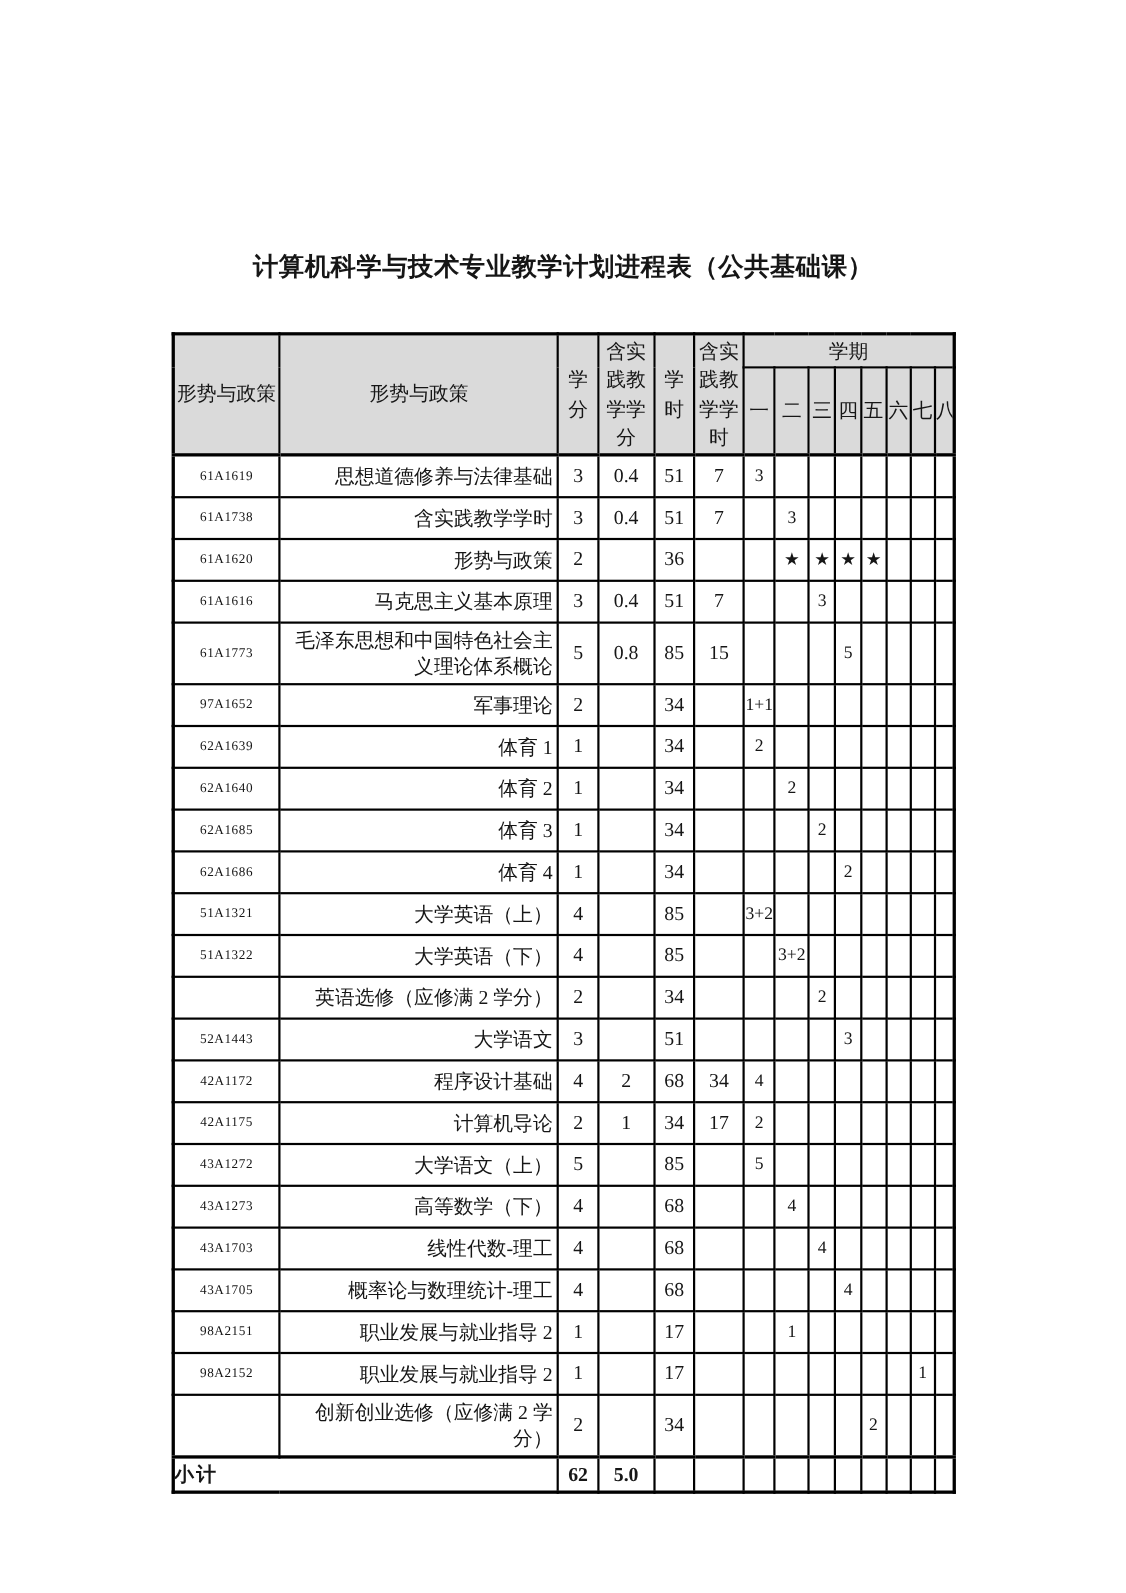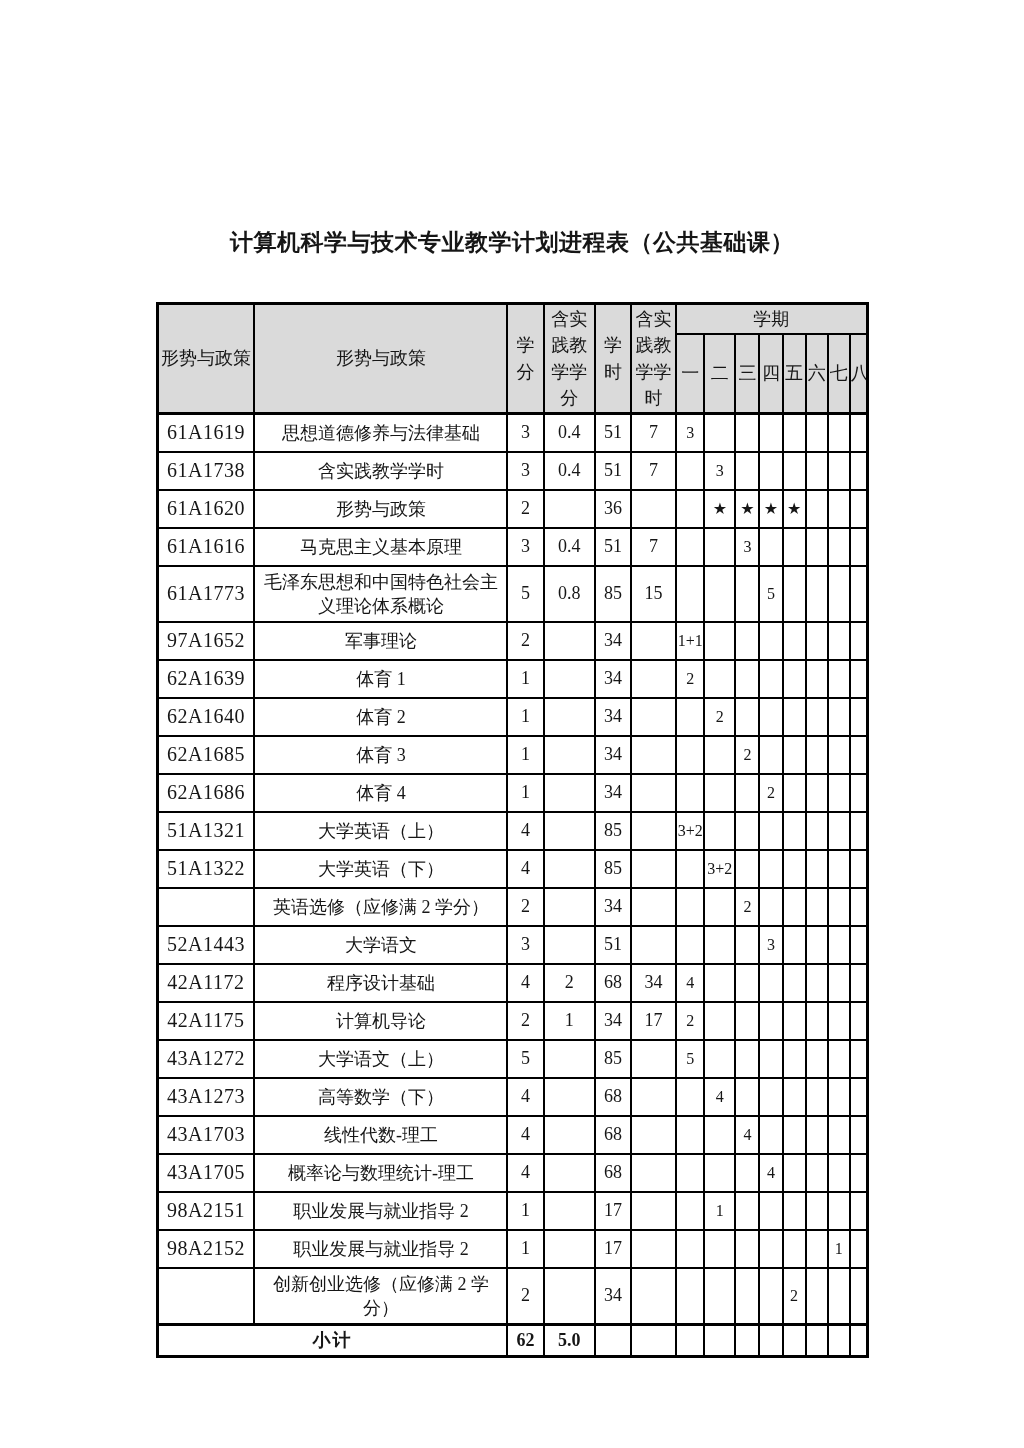--- a/index.html
+++ b/index.html
@@ -40,26 +40,26 @@
   }
   tr.h1 { height: 30px; }
   tr.h2 { height: 80px; }
   .h2 th, thead th[rowspan] { border-bottom: 3px solid #000; }
   
   .w1 { display: inline-block; width: 1.1em; word-break: break-all; }
   .w2 { display: inline-block; width: 2.15em; word-break: break-all; }
   tbody tr { height: 38px; }
   tbody td { font-size: 18px; }
   .num { text-align: center; }
-  .code-cell { font-size: 20px; letter-spacing: 0.5px; }
-  .name-cell { text-align: center; padding: 3px 4px; line-height: 24px; }
+  .code-cell { font-size: 12px; letter-spacing: 0.5px; }
+  .name-cell { text-align: right; padding: 3px 4px; line-height: 24px; }
   .sem { font-size: 16px; padding: 0; }
   tfoot tr { height: 32px; }
   tfoot td { border-top: 3px solid #000; font-size: 18px; font-weight: bold; }
-  .sub-label { text-align: center; letter-spacing: 2px; }
+  .sub-label { text-align: left; letter-spacing: 2px; }
 </style>
 </head>
 <body>
 
 <div class="page">
   <h1 class="title">计算机科学与技术专业教学计划进程表（公共基础课）</h1>
 
   <table class="plan-table">
     <colgroup>
       <col style="width:97px">

